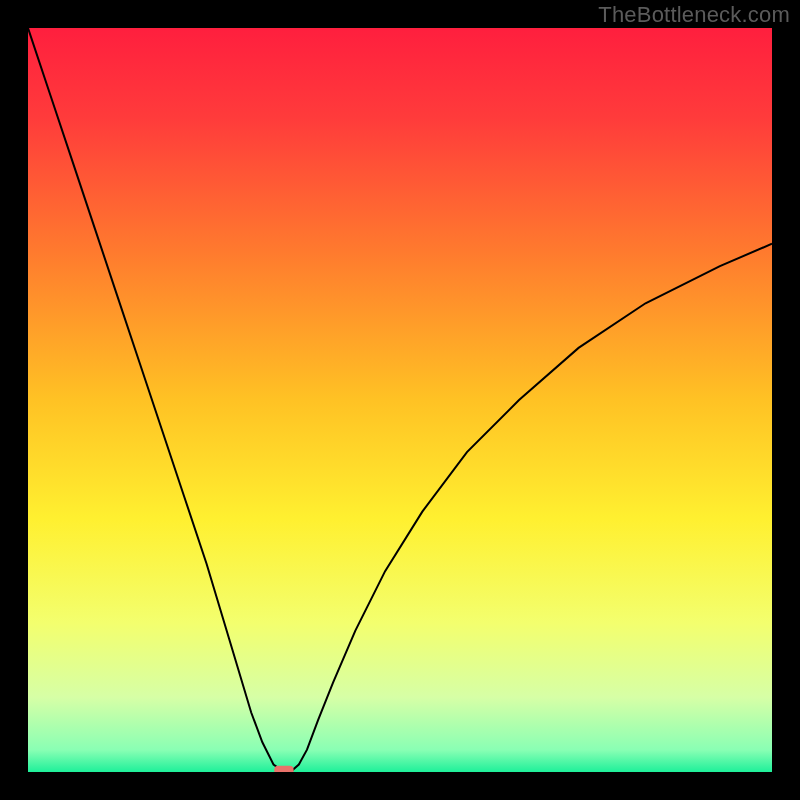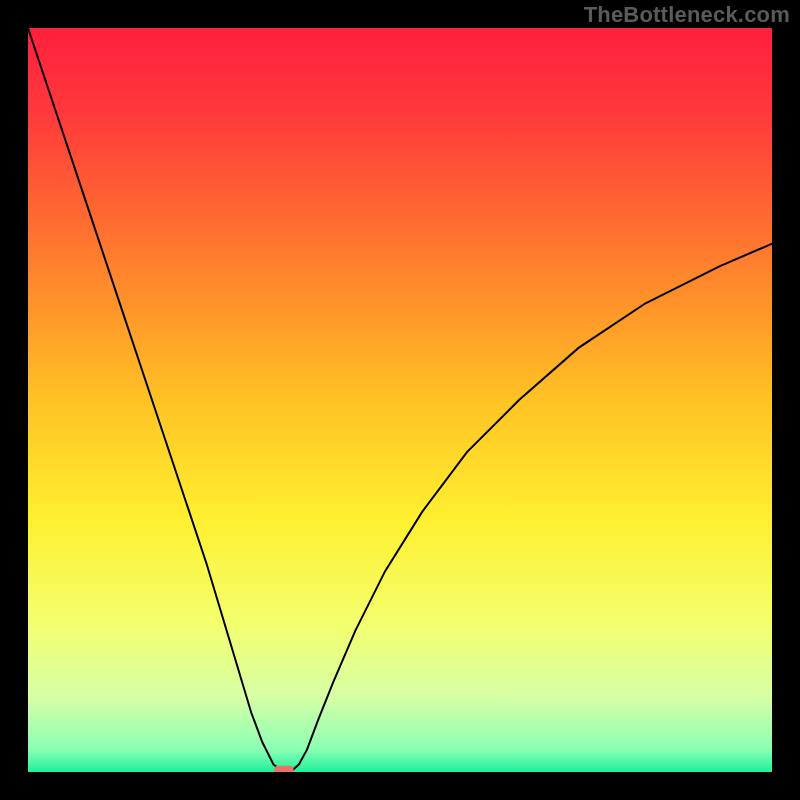--- a/index.html
+++ b/index.html
@@ -10,21 +10,21 @@
     background: #000;
     position: relative;
   }
   .watermark {
     position: absolute;
     top: 2px;
     right: 10px;
     font-family: Arial, Helvetica, sans-serif;
     font-size: 22px;
     color: #5b5b5b;
-    font-weight: 700;
+    font-weight: 400;
     letter-spacing: 0.2px;
     z-index: 10;
   }
   .plot-area {
     position: absolute;
     left: 28px;
     top: 28px;
     width: 744px;
     height: 744px;
   }

